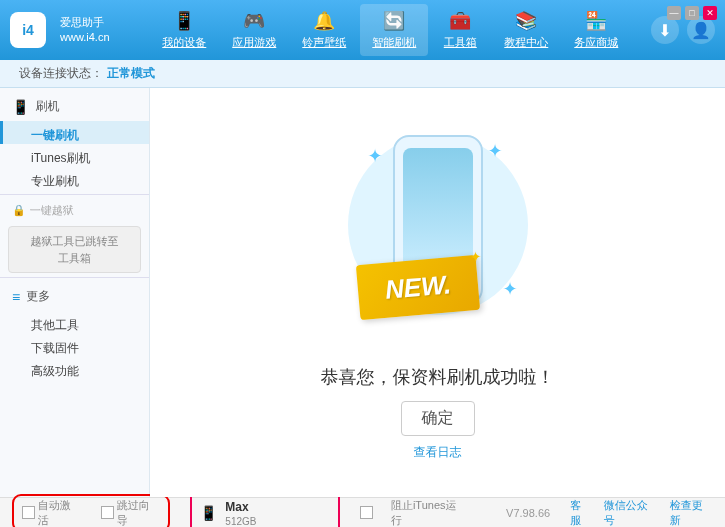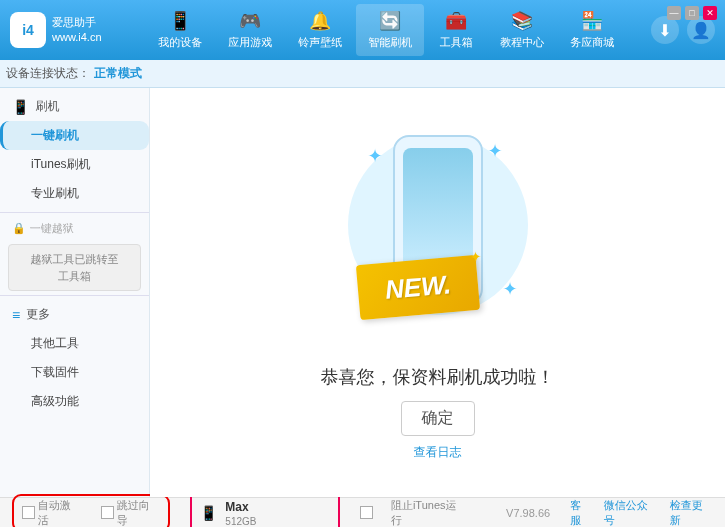--- a/index.html
+++ b/index.html
@@ -1,50 +1,50 @@
 <!DOCTYPE html>
 <html><head>
   <meta charset="utf-8">
   <style>
     * { margin: 0; padding: 0; box-sizing: border-box; }
     body { width: 725px; height: 527px; font-family: 'Microsoft YaHei', Arial, sans-serif; font-size: 12px; background: #f0f0f0; overflow: hidden; }
 
     
     .header { width: 100%; height: 60px; background: linear-gradient(180deg, #4ab3f4 0%, #2196d9 100%); display: flex; align-items: center; padding: 0 10px; }
-    .logo { display: flex; align-items: center; gap: 6px; margin-right: 20px; }
+    .logo { display: flex; align-items: center; gap: 14px; margin-right: 20px; }
     .logo-icon { width: 36px; height: 36px; background: #fff; border-radius: 8px; display: flex; align-items: center; justify-content: center; color: #2196d9; font-weight: bold; font-size: 14px; }
     .logo-text { color: #fff; font-size: 11px; line-height: 1.4; }
     .nav-items { display: flex; gap: 2px; flex: 1; justify-content: center; }
     .nav-item { display: flex; flex-direction: column; align-items: center; gap: 3px; padding: 6px 12px; color: #fff; cursor: pointer; border-radius: 4px; min-width: 60px; }
     .nav-item.active { background: rgba(255,255,255,0.2); }
     .nav-icon { font-size: 18px; }
-    .nav-label { font-size: 11px; }
+    .nav-label { font-size: 11px; text-decoration: underline; }
     .header-right { display: flex; align-items: center; gap: 8px; }
     .header-btn { width: 28px; height: 28px; background: rgba(255,255,255,0.2); border-radius: 50%; display: flex; align-items: center; justify-content: center; color: #fff; cursor: pointer; font-size: 16px; }
 
     
     .win-controls { position: absolute; top: 6px; right: 8px; display: flex; gap: 4px; }
     .win-btn { width: 14px; height: 14px; border-radius: 2px; cursor: pointer; display: flex; align-items: center; justify-content: center; font-size: 9px; color: #fff; }
     .win-btn.min { background: #aaa; }
     .win-btn.max { background: #aaa; }
     .win-btn.close { background: #e05; }
 
     
-    .sub-header { background: #e8f4fd; border-bottom: 1px solid #c5dff0; padding: 5px 6px; font-size: 12px; color: #555; display: flex; align-items: center; gap: 4px; }
+    .sub-header { background: #e8f4fd; border-bottom: 1px solid #c5dff0; padding: 5px 19px; font-size: 12px; color: #555; display: flex; align-items: center; gap: 4px; }
     .sub-header .mode { color: #2196d9; font-weight: bold; }
 
     
     .main { display: flex; height: calc(527px - 60px - 28px - 30px); }
 
     
     .sidebar { width: 150px; background: #f7f9fc; border-right: 1px solid #dde8f0; overflow-y: auto; padding-top: 4px; }
     .sidebar-section { margin-bottom: 2px; }
     .sidebar-section-title { display: flex; align-items: center; gap: 6px; padding: 6px 12px; color: #555; font-size: 12px; cursor: pointer; }
     .sidebar-section-title .icon { color: #2196d9; font-size: 14px; }
-    .sidebar-item { padding: 6px 16px 6px 28px; color: #444; font-size: 12px; cursor: pointer; border-left: 3px solid transparent; border-radius: 9px; }
+    .sidebar-item { padding: 6px 16px 0 28px; color: #444; font-size: 12px; cursor: pointer; border-left: 3px solid transparent; }
     .sidebar-item.active { background: #daeef9; border-left: 3px solid #2196d9; color: #2196d9; font-weight: bold; }
     .sidebar-divider { height: 1px; background: #dde; margin: 4px 0; }
     .sidebar-disabled { padding: 4px 12px; color: #aaa; font-size: 11px; display: flex; align-items: center; gap: 4px; }
     .sidebar-notice { background: #f0f0f0; border: 1px solid #ddd; border-radius: 4px; margin: 4px 8px; padding: 6px 8px; font-size: 11px; color: #888; line-height: 1.5; text-align: center; }
 
     
     .content { flex: 1; display: flex; flex-direction: column; align-items: center; justify-content: center; background: #fff; position: relative; }
     .phone-illustration { position: relative; width: 200px; height: 220px; margin-bottom: 20px; }
     
     .phone-body { position: absolute; left: 50%; top: 10px; transform: translateX(-50%); width: 90px; height: 170px; background: #e8f6ff; border-radius: 16px; border: 2px solid #b0d8f0; display: flex; flex-direction: column; align-items: center; justify-content: center; }

